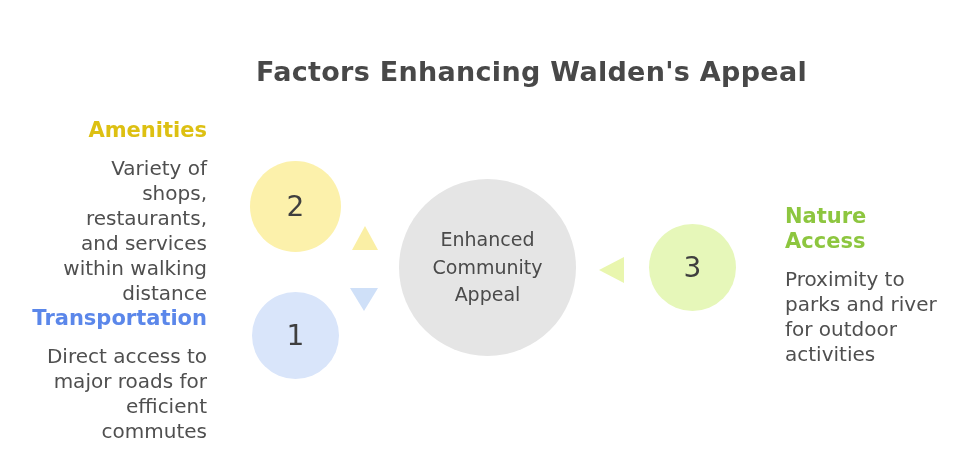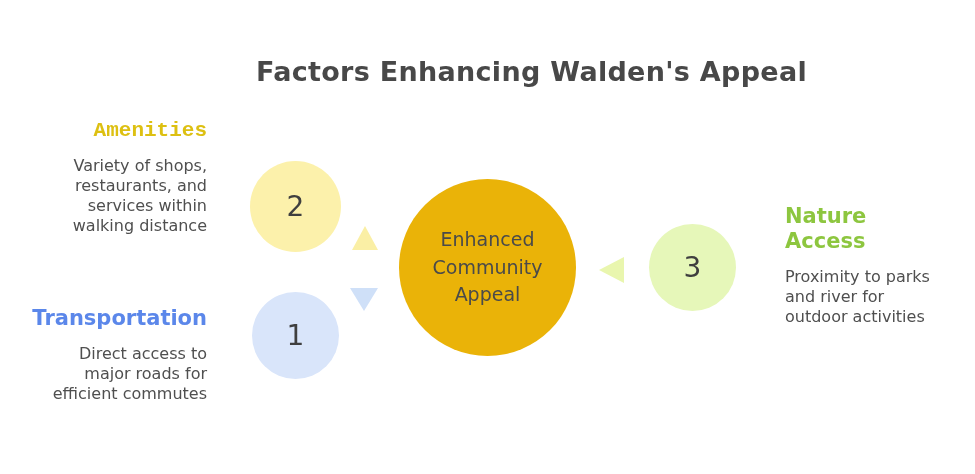--- a/index.html
+++ b/index.html
@@ -27,25 +27,25 @@
     margin-left: 44px;
   }
   .factor-block { position: absolute; }
   .factor-block.right-align { text-align: right; }
   .factor-block.left-align { text-align: left; }
   .factor-label {
     font-size: 21px;
     font-weight: bold;
     line-height: 1.2;
   }
-  .factor-label.amenities { color: #ddc012; font-family: Liberation Mono, monospace; }
+  .factor-label.amenities { color: #ddc012; }
   .factor-label.transportation { color: #5b87ea; }
   .factor-label.nature { color: #8dc63f; width: 100px; }
   .factor-desc {
-    font-size: 16px;
+    font-size: 20px;
     line-height: 1.25;
     color: #4f4f4f;
     margin-top: 13px;
   }
   .amenities-block { top: 118px; left: 23px; width: 184px; }
   .amenities-block .factor-desc { width: 162px; margin-left: auto; }
   .transportation-block { top: 306px; left: 20px; width: 187px; }
   .transportation-block .factor-desc { width: 170px; margin-left: auto; }
   .nature-block { top: 204px; left: 785px; width: 175px; }
   .nature-block .factor-desc { width: 165px; }
@@ -58,21 +58,21 @@
   }
   .num-circle {
     font-size: 28px;
     color: #3f3f3f;
   }
   .circle-2 { left: 250px; top: 161px; width: 91px; height: 91px; background: #fcf1ab; }
   .circle-1 { left: 252px; top: 292px; width: 87px; height: 87px; background: #d9e5fa; }
   .circle-3 { left: 649px; top: 224px; width: 87px; height: 87px; background: #e6f7b9; }
   .circle-center {
     left: 399px; top: 179px; width: 177px; height: 177px;
-    background: #eab308;
+    background: #e5e5e5;
   }
   .center-label {
     width: 125px;
     text-align: center;
     font-size: 19px;
     line-height: 1.45;
     color: #4a4a4a;
   }
   .tri { position: absolute; width: 0; height: 0; }
   .tri-up {

